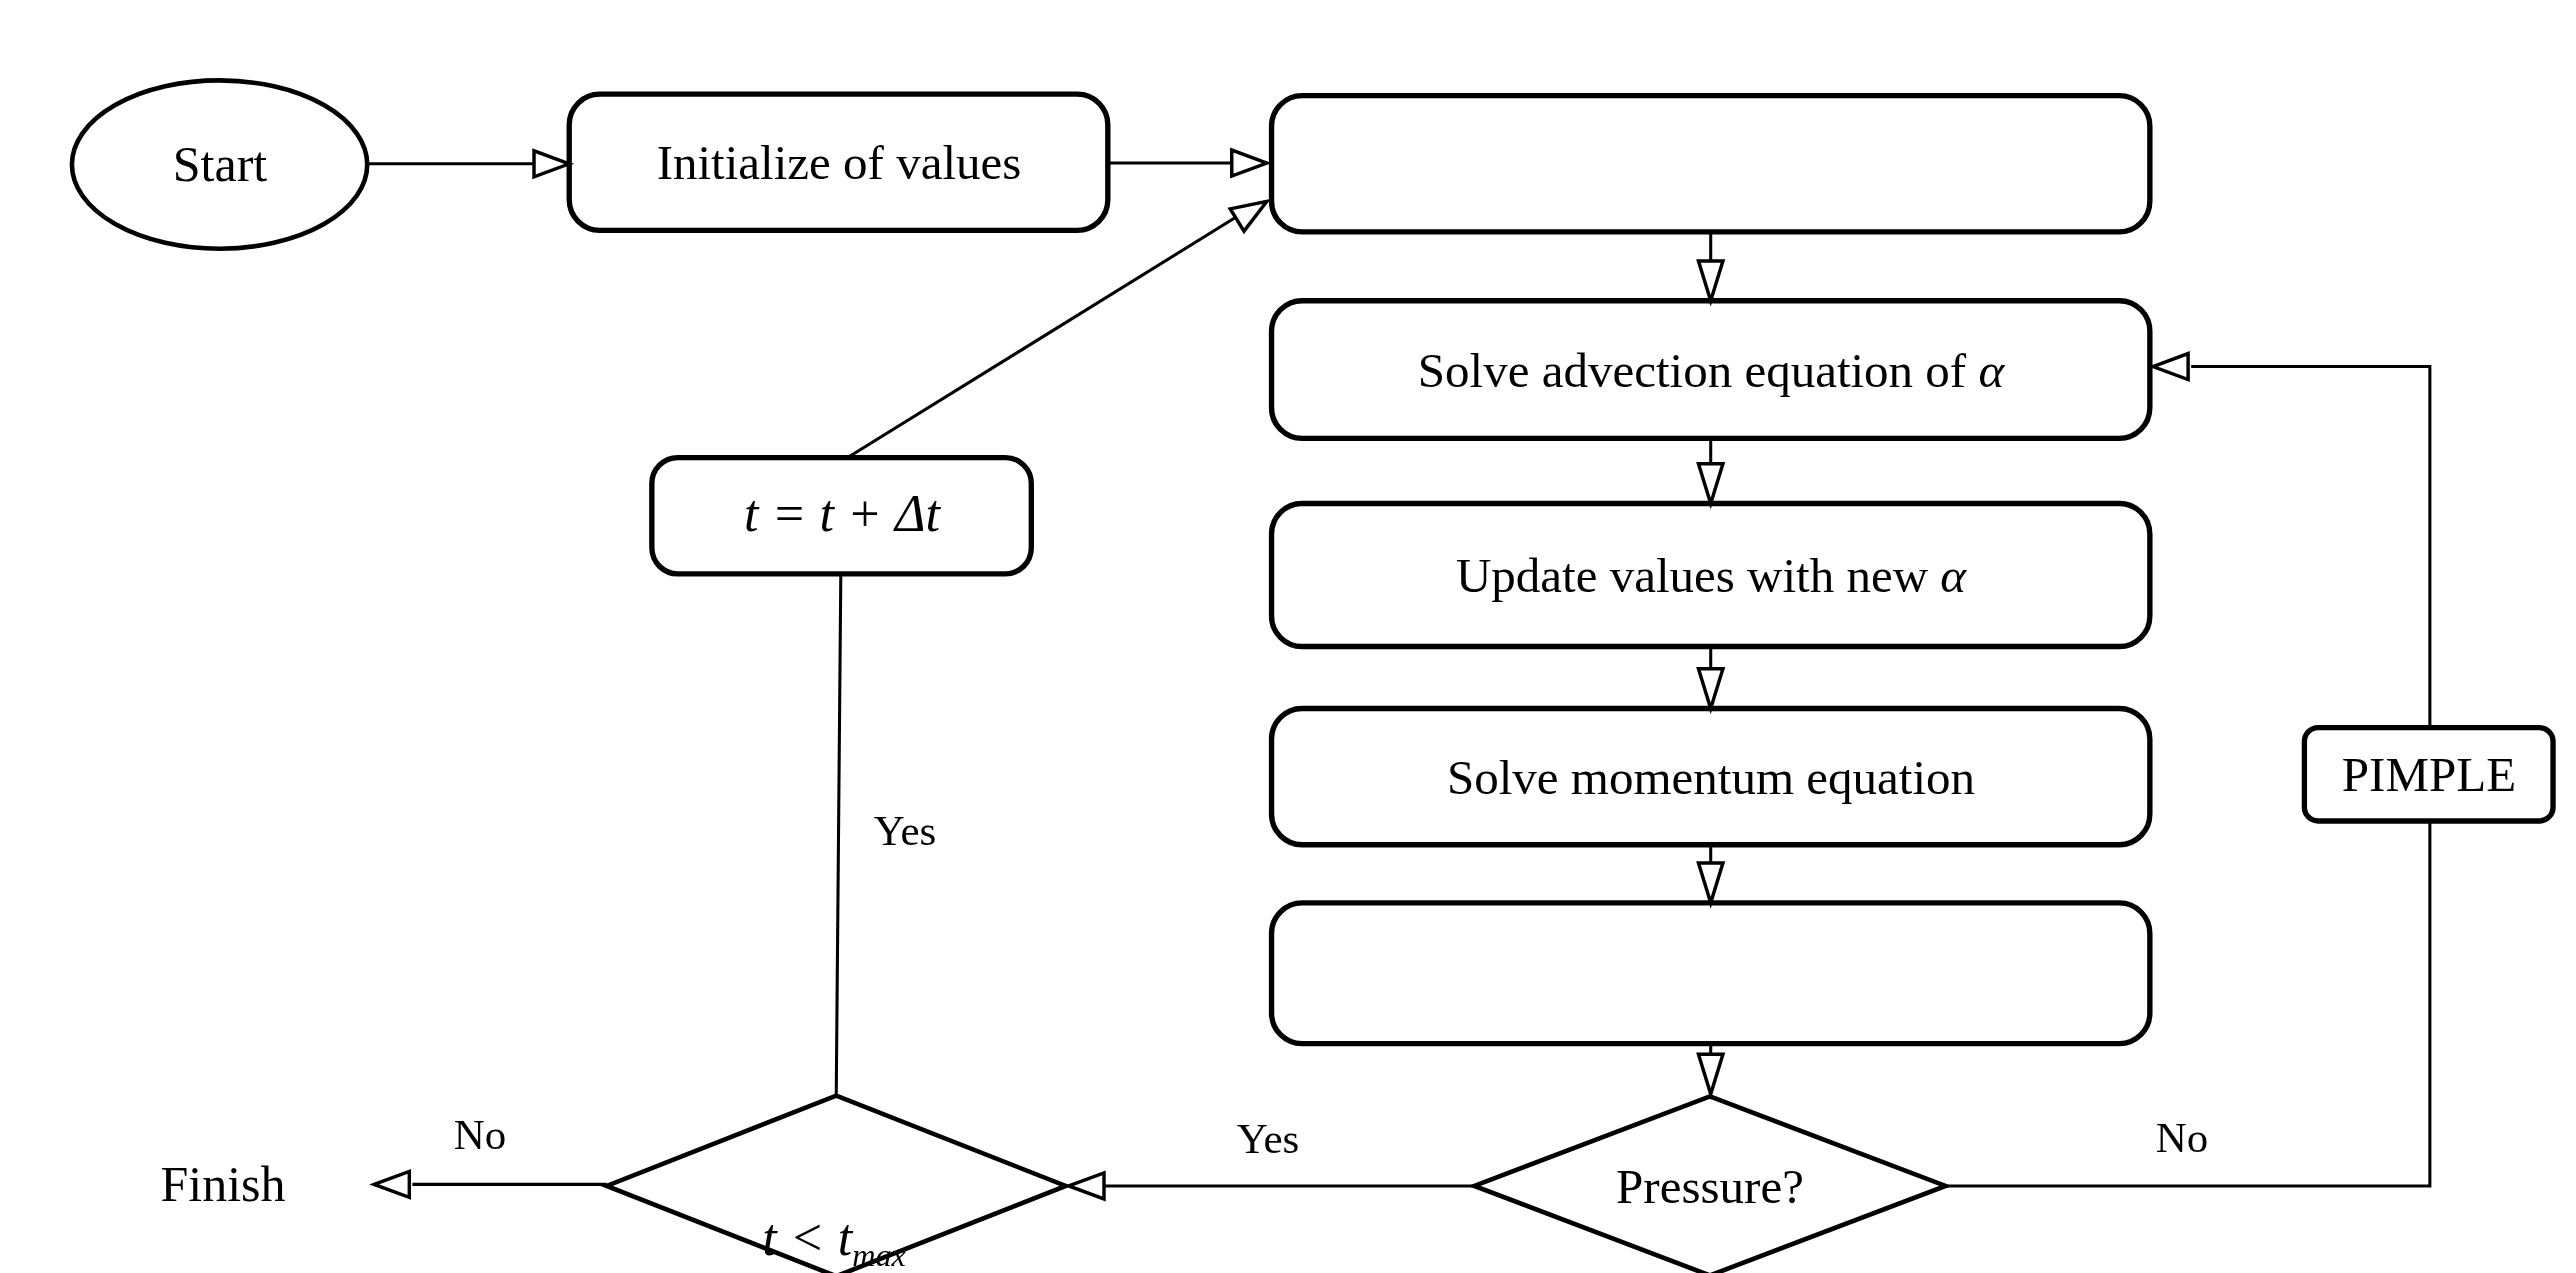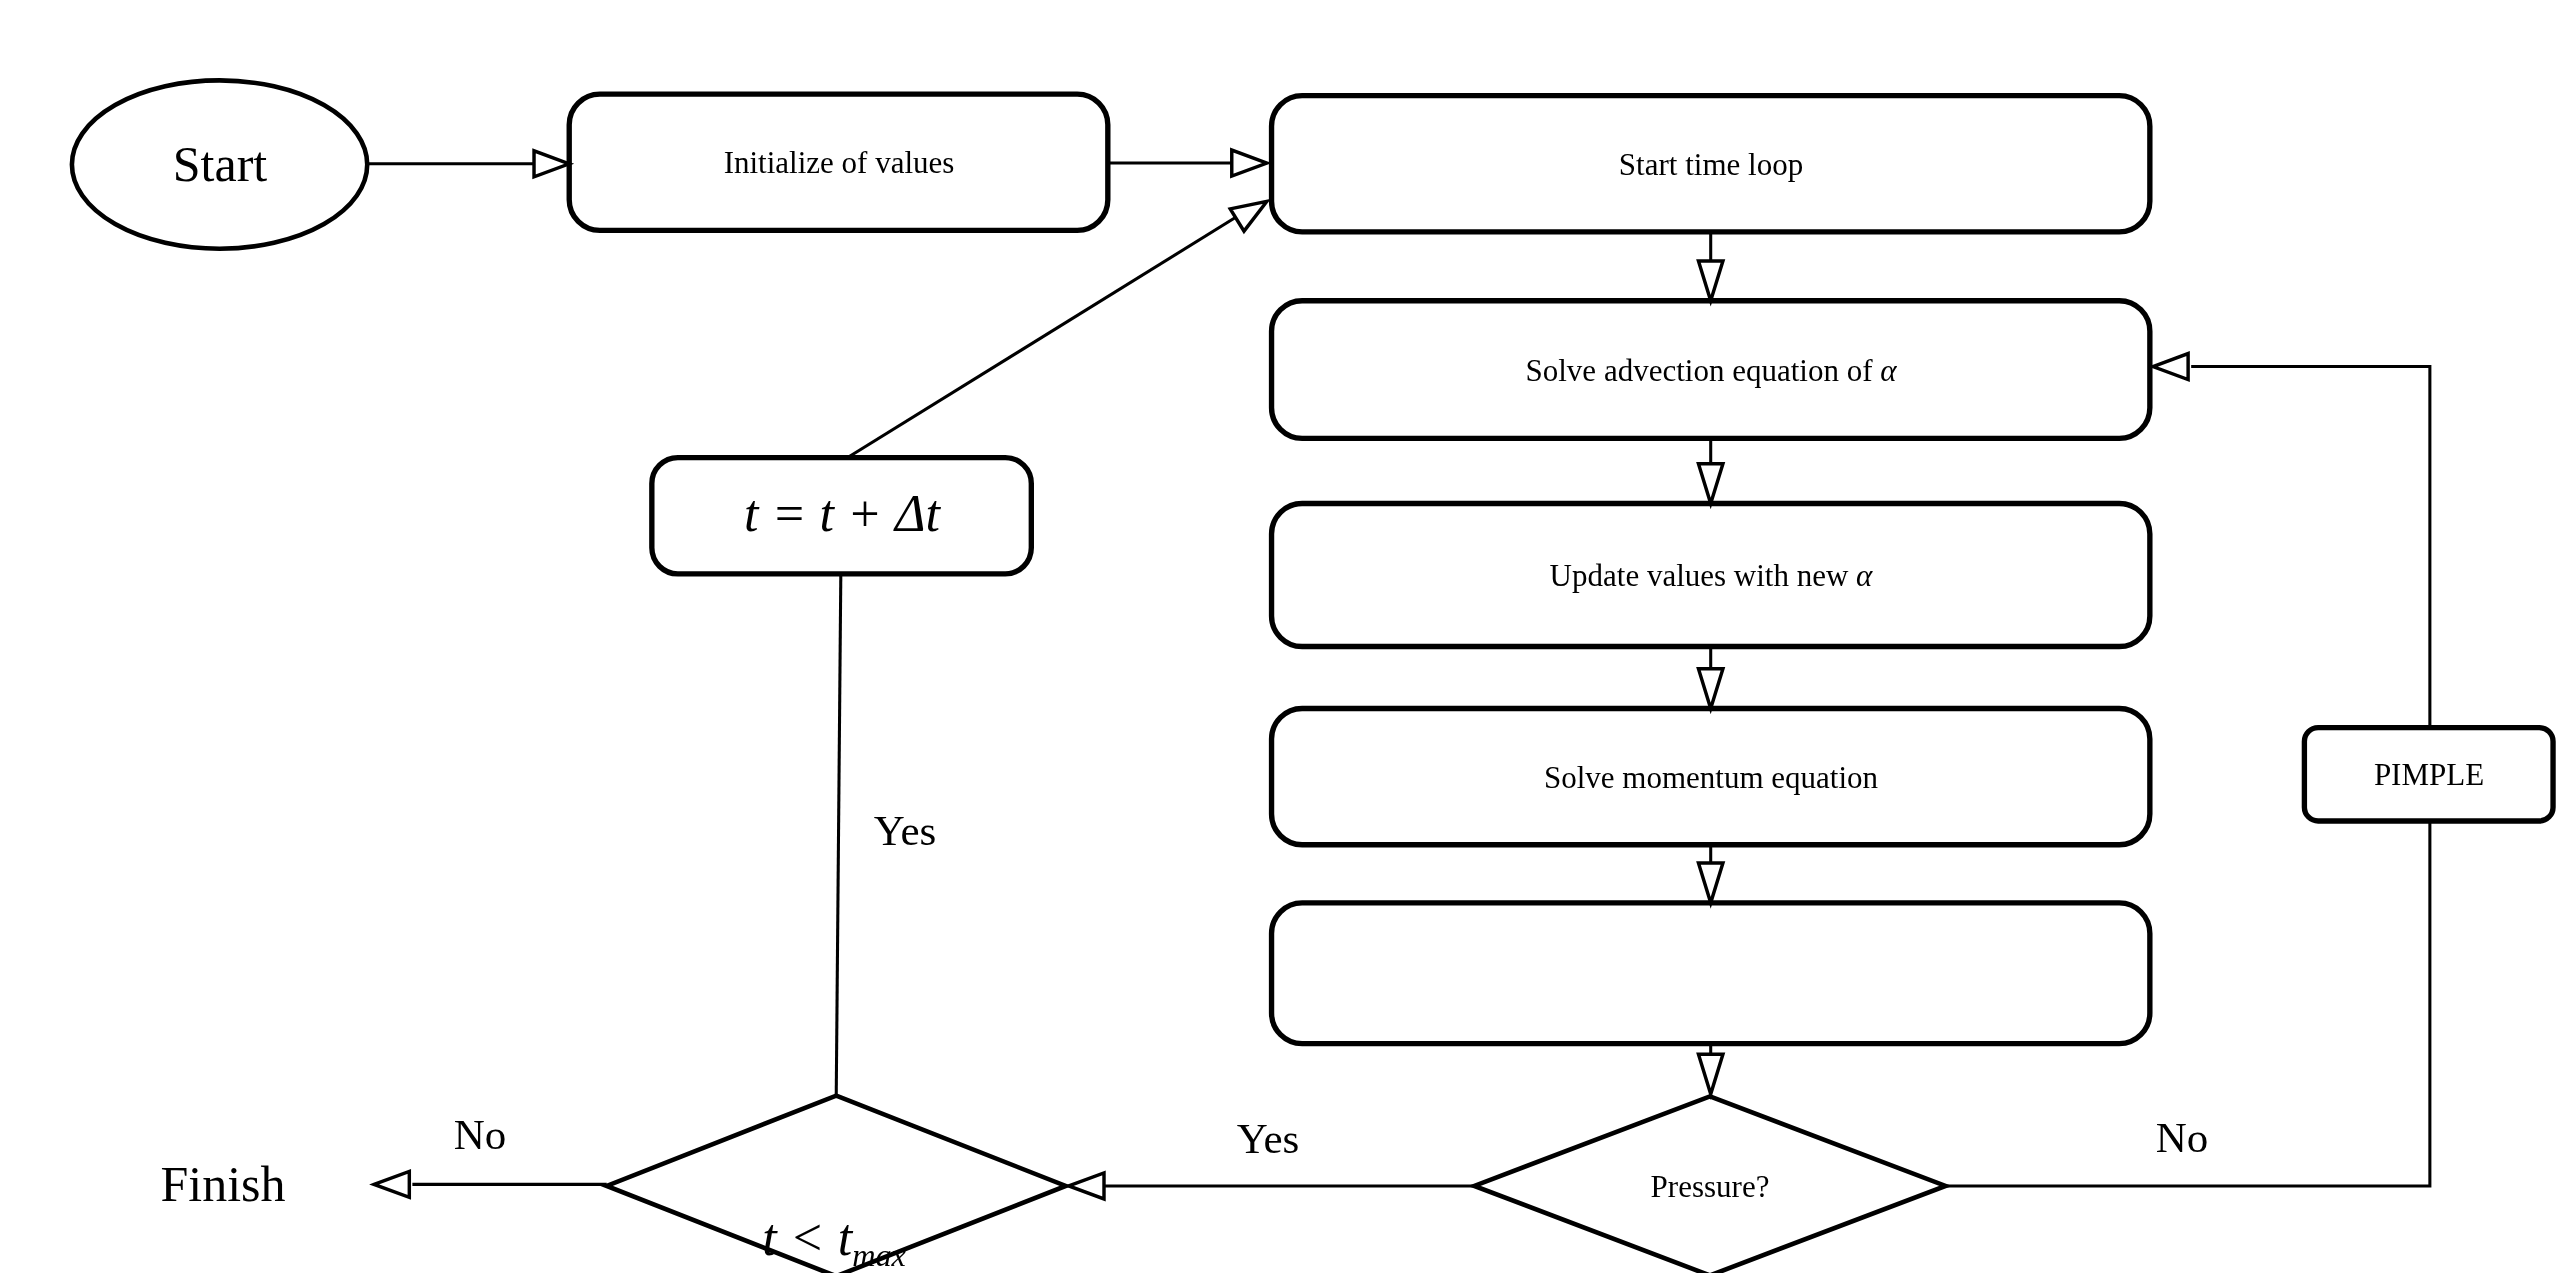--- a/index.html
+++ b/index.html
@@ -21,21 +21,21 @@
     margin-top:39px;
   }
   .canvas svg{position:absolute;left:0;top:0;width:100%;height:100%;}
   .shape{fill:var(--fill);stroke:var(--line);}
   .wire{fill:none;stroke:var(--line);stroke-width:4;}
   .arrowhead{fill:var(--fill);stroke:var(--line);stroke-width:4.5;stroke-linejoin:miter;}
   .lbl{
     position:absolute;
     transform:translate(-50%,-50%);
     white-space:nowrap;
-    font-size:31px;
+    font-size:49px;
     line-height:1;
     color:var(--text);
     text-align:center;
   }
   .lbl.terminal{font-size:50px;}
   .lbl.math{font-style:italic;font-size:52px;}
   .lbl.edge-label{font-size:43px;}
   .sym{font-style:italic;}
   .lbl sub{font-size:0.62em;font-style:italic;line-height:0;vertical-align:-0.35em;}
 </style>
@@ -79,21 +79,20 @@
     <polygon class="arrowhead" points="2236,875 2220,823 2252,823"></polygon>
     <polygon class="arrowhead" points="2236,1129 2220,1077 2252,1077"></polygon>
     <polygon class="arrowhead" points="2236,1379 2220,1327 2252,1327"></polygon>
     <polygon class="arrowhead" points="1397,1499 1443,1482 1443,1516"></polygon>
     <polygon class="arrowhead" points="489,1497 535,1480 535,1514"></polygon>
     <polygon class="arrowhead" points="2814,428 2860,411 2860,445"></polygon>
   </svg>
 
   <div class="lbl terminal" style="left:220px;top:125px;">Start</div>
   <div class="lbl" style="left:839px;top:123px;">Initialize of values</div>
-  <div class="lbl" style="left:1711px;top:125px;">Start time loop</div>
   <div class="lbl" style="left:1711px;top:331px;"><span>Solve advection equation of </span><span class="sym">α</span></div>
   <div class="lbl" style="left:1711px;top:536px;"><span>Update values with new </span><span class="sym">α</span></div>
   <div class="lbl" style="left:1711px;top:738px;">Solve momentum equation</div>
   <div class="lbl" style="left:1710px;top:1147px;">Pressure?</div>
   <div class="lbl math" style="left:842px;top:475px;">t = t + Δt</div>
   <div class="lbl math" style="left:834px;top:1199px;"><span>t &lt; t</span><sub>max</sub></div>
   <div class="lbl" style="left:2429px;top:735px;">PIMPLE</div>
   <div class="lbl terminal" style="left:223px;top:1145px;">Finish</div>
 
   <div class="lbl edge-label" style="left:905px;top:791px;">Yes</div>

